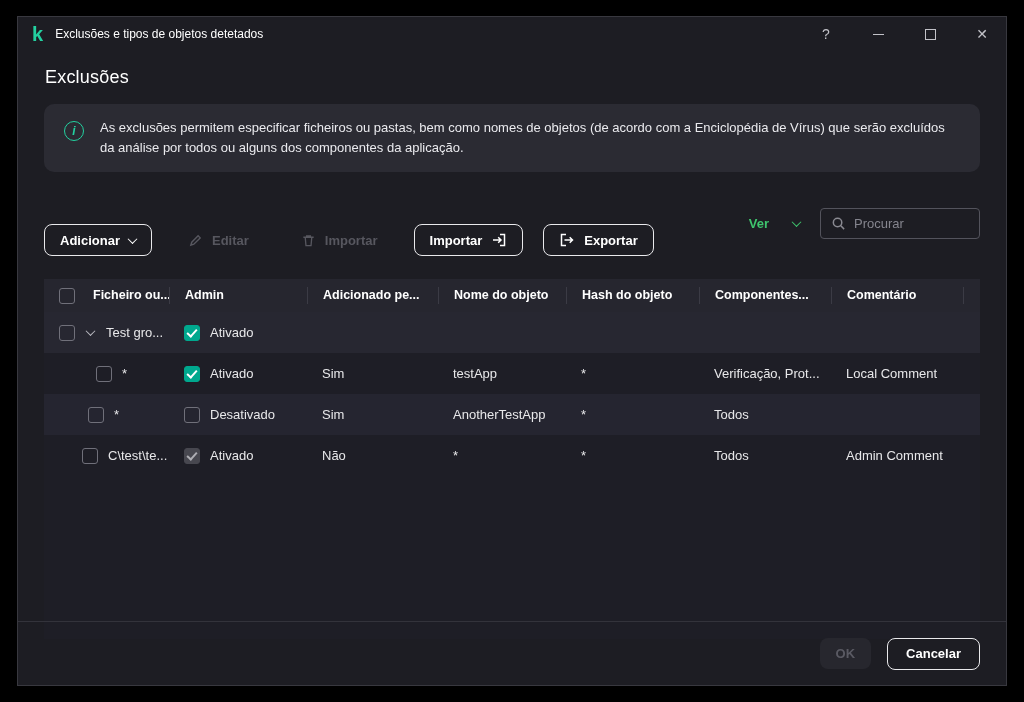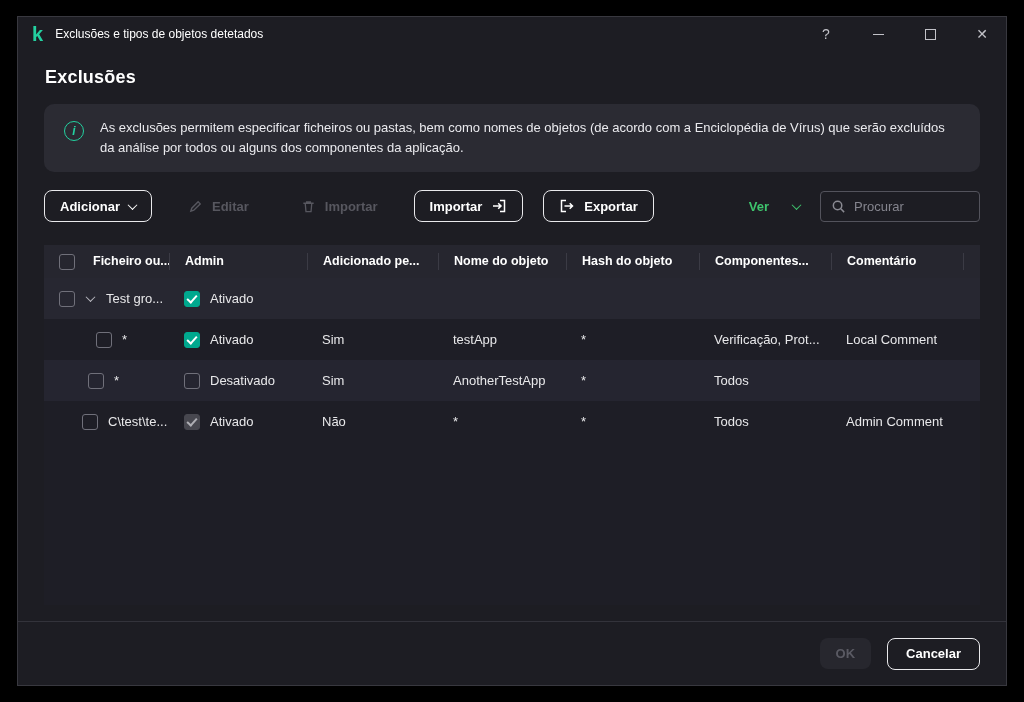--- a/index.html
+++ b/index.html
@@ -10,37 +10,37 @@
   }
   
   .titlebar { height: 34px; display: flex; align-items: center; padding: 0 16px 0 14px; }
   .logo { color: #23d1a0; font-weight: bold; font-size: 20px; line-height: 20px; margin-right: 12px; }
   .win-title { font-size: 12px; color: #ffffff; }
   .win-controls { margin-left: auto; display: flex; align-items: center; gap: 36px; }
   .ctrl { color: #c2c2c8; font-size: 14px; cursor: pointer; display: flex; align-items: center; justify-content: center; width: 16px; height: 16px; }
   .min-bar { width: 11px; height: 0; border-top: 1.6px solid #c2c2c8; display: inline-block; }
   .max-box { width: 11px; height: 11px; border: 1.6px solid #c2c2c8; display: inline-block; }
   
-  .page-title { margin: 16px 0 0 27px; font-size: 18px; font-weight: bold; color: #fff; letter-spacing: .2px; }
+  .page-title { margin: 16px 0 0 27px; font-size: 18px; font-weight: normal; color: #fff; letter-spacing: .2px; }
   .banner {
     margin: 16px 26px 0 26px; background: #2b2b33; border-radius: 10px;
     padding: 14px 20px; display: flex; gap: 16px; align-items: flex-start;
   }
   .info-icon {
     flex: 0 0 auto; width: 20px; height: 20px; border-radius: 50%;
     border: 1.5px solid #23d1a0; color: #23d1a0; font-size: 12px; font-weight: bold;
     display: flex; align-items: center; justify-content: center; margin-top: 3px; font-style: italic;
   }
   .banner-text { font-size: 13px; color: #eaeaee; line-height: 1.55; padding-right: 10px; }
   
   .toolbar { margin: 18px 26px 0 26px; display: flex; align-items: center; }
   .btn {
     height: 32px; border-radius: 8px; display: inline-flex; align-items: center; gap: 9px;
     padding: 0 15px; font-size: 13px; font-weight: bold; color: #fff;
-    background: transparent; border: 1.6px solid #e9e9ec; cursor: pointer; white-space: nowrap;
+    background: transparent; border: 1.6px solid #e9e9ec; cursor: pointer; white-space: nowrap; margin-top: 34px;
   }
   .btn.disabled { border-color: transparent; color: #57575f; cursor: default; }
   .chev { width: 7px; height: 7px; border-right: 1.7px solid currentColor; border-bottom: 1.7px solid currentColor; transform: rotate(45deg) translate(-1px,-1px); display: inline-block; } .sp20 { width: 20px; }
   .icon-svg { display: inline-block; }
   .ver-link { margin-left: auto; color: #3ec46d; font-size: 13px; font-weight: bold; display: inline-flex; align-items: center; gap: 24px; cursor: pointer; }
   .search-box {
     margin-left: 20px; width: 160px; height: 31px; border: 1px solid #53535c; border-radius: 4px;
     display: flex; align-items: center; gap: 8px; padding: 0 10px; background: transparent;
   }
   .search-box input { flex: 1; min-width: 0; background: transparent; border: none; outline: none; color: #e2e2e6; font-size: 13px; font-family: "Liberation Sans", sans-serif; }

